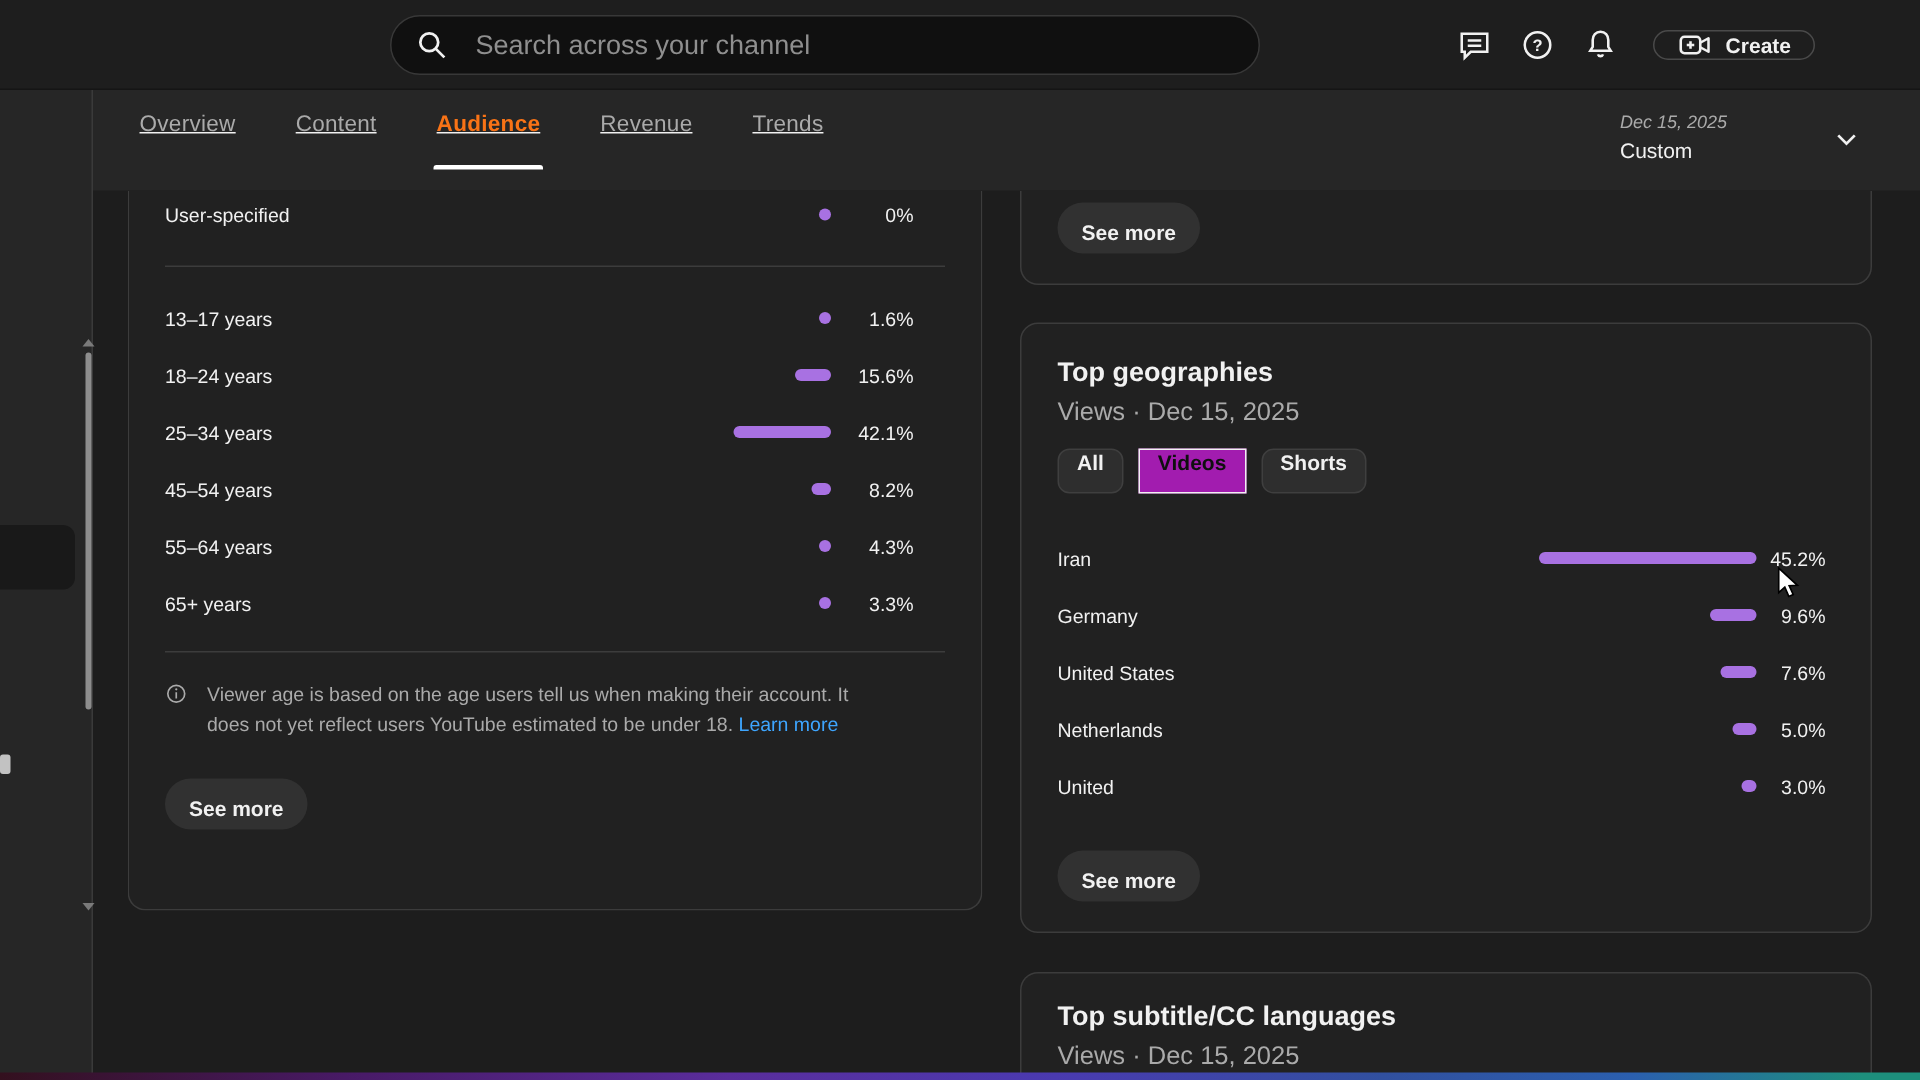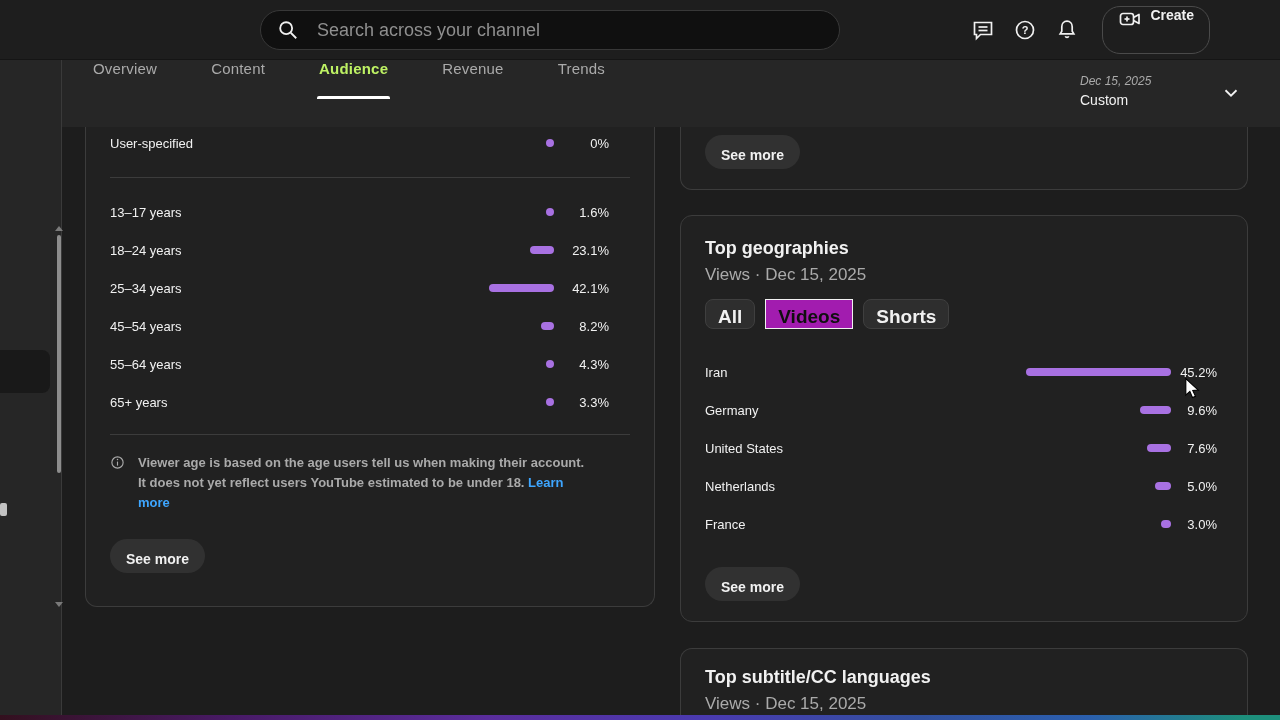--- a/index.html
+++ b/index.html
@@ -14,46 +14,46 @@
     background:#101010; border:1px solid #383838; border-radius:20px;
     display:flex; align-items:center; padding:0 14px; }
   .searchbox svg { flex:0 0 auto; }
   .searchbox input { background:transparent; border:none; outline:none; color:#f1f1f1;
     font-size:18px; margin-left:16px; width:480px; font-family:"Liberation Sans",sans-serif; }
   .searchbox input::placeholder { color:#8f8f8f; }
   .top-actions { position:absolute; right:70px; top:10px; height:40px; display:flex;
     align-items:center; gap:16px; }
   .icon-btn { width:26px; height:26px; display:flex; align-items:center; justify-content:center;
     cursor:pointer; }
-  .create-btn { height:48px; border:1px solid #4a4a4a; border-radius:18px; display:flex;
-    gap:8px; padding:0 15px; margin-left:6px; cursor:pointer; }
+  .create-btn { height:20px; border:1px solid #4a4a4a; border-radius:18px; display:flex;
+    align-items:center; gap:8px; padding:0 15px; margin-left:6px; cursor:pointer; }
   .create-btn span { font-size:14px; font-weight:700; color:#f1f1f1; }
 
   
   .sidebar { position:absolute; left:0; top:60px; width:62px; height:660px; background:#262626;
     border-right:1px solid #3a3a3a; z-index:2; }
   .sidebar-selected { position:absolute; left:0; top:290px; width:50px; height:43px;
     background:#191919; border-radius:0 8px 8px 0; }
   .sidebar-glyph { position:absolute; left:0; top:443px; width:7px; height:13px;
     background:#d4d4d4; border-radius:2px; opacity:.9; }
   .side-scroll-thumb { position:absolute; left:57px; top:175px; width:4px; height:238px;
     background:#8d8d8d; border-radius:2px; }
   .tri { position:absolute; width:0; height:0; }
   .tri-up { border-left:4px solid transparent; border-right:4px solid transparent;
     border-bottom:5px solid #7a7a7a; }
   .tri-down { border-left:4px solid transparent; border-right:4px solid transparent;
     border-top:5px solid #7a7a7a; }
 
   
   .tabbar { position:absolute; left:62px; top:60px; width:1218px; height:67px; background:#262626;
     z-index:3; }
-  .tabs { display:flex; gap:54px; padding-left:31px; height:100%; align-items:flex-start; list-style:none; }
+  .tabs { display:flex; gap:40px; padding-left:31px; height:100%; align-items:center; list-style:none;text-decoration:underline; }
   .tab { font-size:15px; color:#aaaaaa; padding:0 0 22px 0; position:relative; cursor:pointer;
     letter-spacing:.2px; }
-  .tab.active { color:#bef264; font-weight:700; }
+  .tab.active { color:#f97316; font-weight:700; }
   .tab.active::after { content:""; position:absolute; left:-2px; right:-2px; bottom:0;
     height:3px; background:#ffffff; border-radius:2px 2px 0 0; }
   .datepicker { position:absolute; right:0; top:0; height:67px; width:260px; cursor:pointer; }
   .date-texts { position:absolute; left:60px; top:14px; }
   .date-line { font-size:12px; color:#aaaaaa;font-style:italic; }
   .date-mode { font-size:14px; color:#f1f1f1; margin-top:4px; }
   .date-chevron { position:absolute; right:38px; top:22px; }
 
   
   .content { position:absolute; left:62px; top:127px; width:1218px; height:593px;
@@ -83,37 +83,37 @@
   .card-age .bar-wrap { width:160px; }
   .card-age .stat-pct { width:55px; }
   .geo-rows-wrap { padding:0 30px 0 24px; margin-top:24px; }
   .card-geo .bar-wrap { width:160px; }
   .card-geo .stat-pct { width:46px;text-align:right; }
 
   .divider { height:1px; background:#3c3c3c; margin:18px 24px 15px 24px; border:none; }
   .divider2 { margin:13px 24px 0 24px; }
 
   .note { display:flex; gap:13px; padding:18px 60px 0 24px; }
-  .note-text { font-size:13px; color:#aaaaaa; line-height:20px;font-weight:bold; }
+  .note-text { font-size:13px; color:#aaaaaa; line-height:20px; }
   .note-link { color:#3ea6ff; cursor:pointer; text-decoration:none; }
   .note .icon-info { flex:0 0 auto; margin-top:2px; }
 
   .see-more { display:inline-block; background:#313131; color:#f1f1f1; font-size:14px;
     font-weight:700; border:none; border-radius:18px; height:34px; padding:12px 16px;
     cursor:pointer; font-family:"Liberation Sans",sans-serif; }
   .card-age .see-more { margin:26px 0 0 24px; }
   .card-topright .see-more { margin:8px 0 0 24px; }
   .card-geo .see-more { margin:24px 0 0 24px; }
 
   .card-geo .card-head { padding:22px 24px 0 24px; }
   .card-cc .card-head { padding:18px 24px 0 24px; }
 
   .chips { display:flex; gap:10px; padding:14px 24px 0 24px; }
-  .chip { height:30px; display:flex; align-items:flex-end; padding:0 12px; border-radius:8px;
-    background:#2e2e2e; border:1px solid #3f3f3f; font-size:19px; font-weight:700;
+  .chip { height:30px; display:flex; align-items:flex-start; padding:0 12px; border-radius:8px;
+    background:#2e2e2e; border:1px solid #3f3f3f; font-size:14px; font-weight:700;
     color:#f1f1f1; cursor:pointer; }
   .chip.selected { background:#a21caf; border-color:#f1f1f1; color:#0f0f0f; border-radius:0; }
 
   
   .win-scroll-up { left:1271px; top:178px; }
   .win-scroll-down { left:1271px; top:708px; }
 
   
   .bottom-strip { position:absolute; left:0; bottom:0; width:1280px; height:5px; z-index:9;
     background:linear-gradient(90deg,#33101e 0%,#481a66 18%,#5a2d9c 38%,#4a3ab0 55%,
@@ -234,21 +234,21 @@
                 <span class="bar" style="width: 8px; background: rgb(168, 113, 226);"></span>
               </span>
               <span class="stat-pct">1.6%</span>
             </li>
 
             <li class="stat-row">
               <span class="stat-label">18–24 years</span>
               <span class="bar-wrap">
                 <span class="bar" style="width: 24.18px; background: rgb(168, 113, 226);"></span>
               </span>
-              <span class="stat-pct">23.1%</span>
+              <span class="stat-pct">15.6%</span>
             </li>
 
             <li class="stat-row">
               <span class="stat-label">25–34 years</span>
               <span class="bar-wrap">
                 <span class="bar" style="width: 65.255px; background: rgb(168, 113, 226);"></span>
               </span>
               <span class="stat-pct">42.1%</span>
             </li>
 
@@ -348,21 +348,21 @@
 
             <li class="stat-row">
               <span class="stat-label">Netherlands</span>
               <span class="bar-wrap">
                 <span class="bar" style="width: 16px; background: rgb(168, 113, 226);"></span>
               </span>
               <span class="stat-pct">5.0%</span>
             </li>
 
             <li class="stat-row">
-              <span class="stat-label">France</span>
+              <span class="stat-label">United</span>
               <span class="bar-wrap">
                 <span class="bar" style="width: 9.6px; background: rgb(168, 113, 226);"></span>
               </span>
               <span class="stat-pct">3.0%</span>
             </li>
 
         </ul>
       </div>
       <button class="see-more">See more</button>
     </section>

